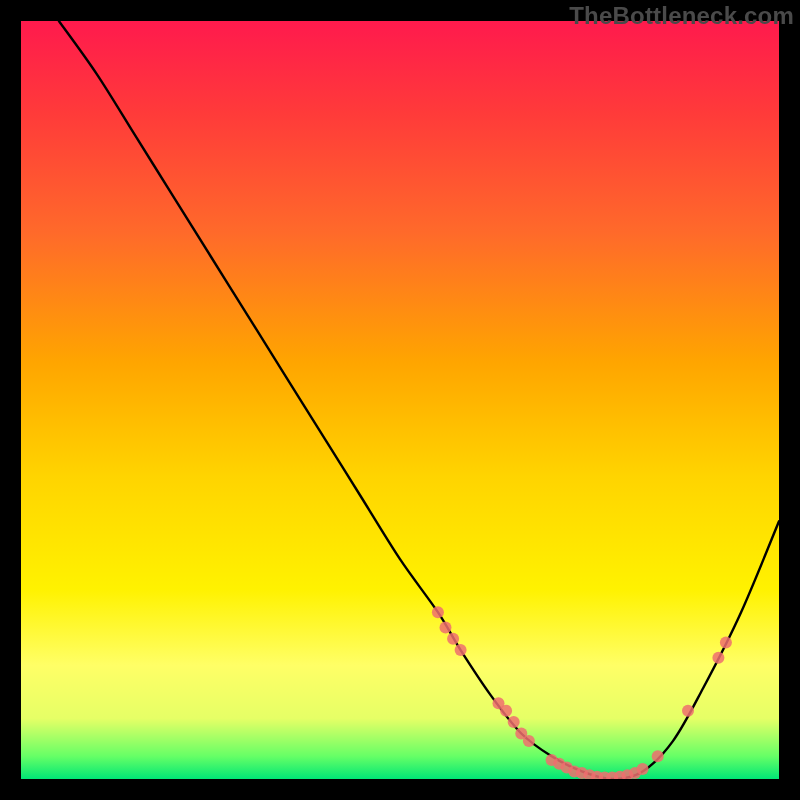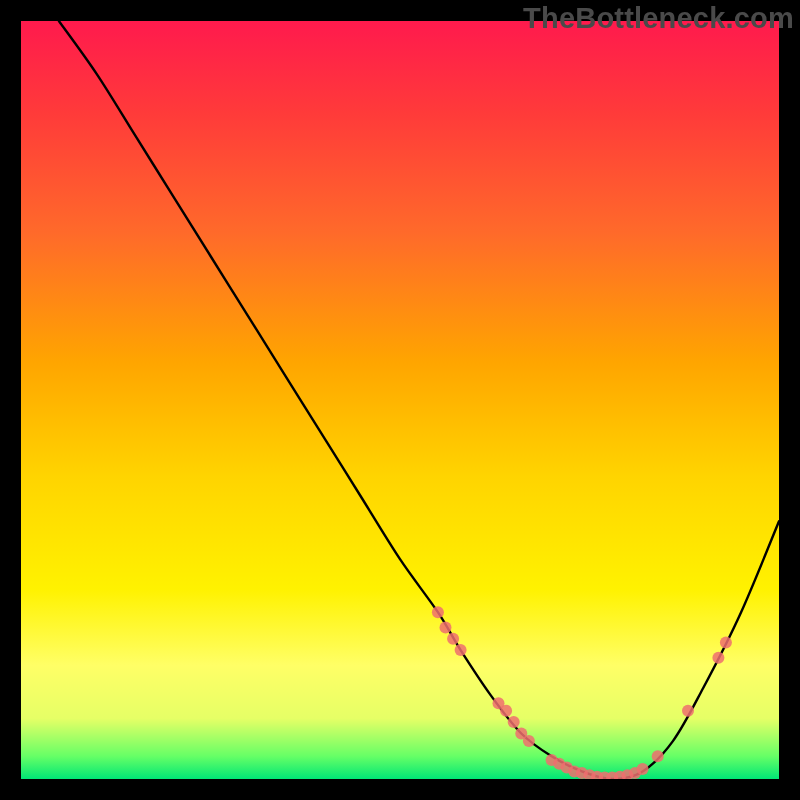--- a/index.html
+++ b/index.html
@@ -35,21 +35,21 @@
       #ffff66 85%,
       #e6ff66 92%,
       #66ff66 97%,
       #00e676 100%);
   }
   .watermark {
     position: absolute;
     top: 2px;
     right: 6px;
     color: #4a4a4a;
-    font-size: 29px;
+    font-size: 24px;
     font-weight: 600;
     letter-spacing: 0.2px;
     user-select: none;
   }
   svg.curve {
     position: absolute;
     left: 21px;
     top: 21px;
     width: 758px;
     height: 758px;

